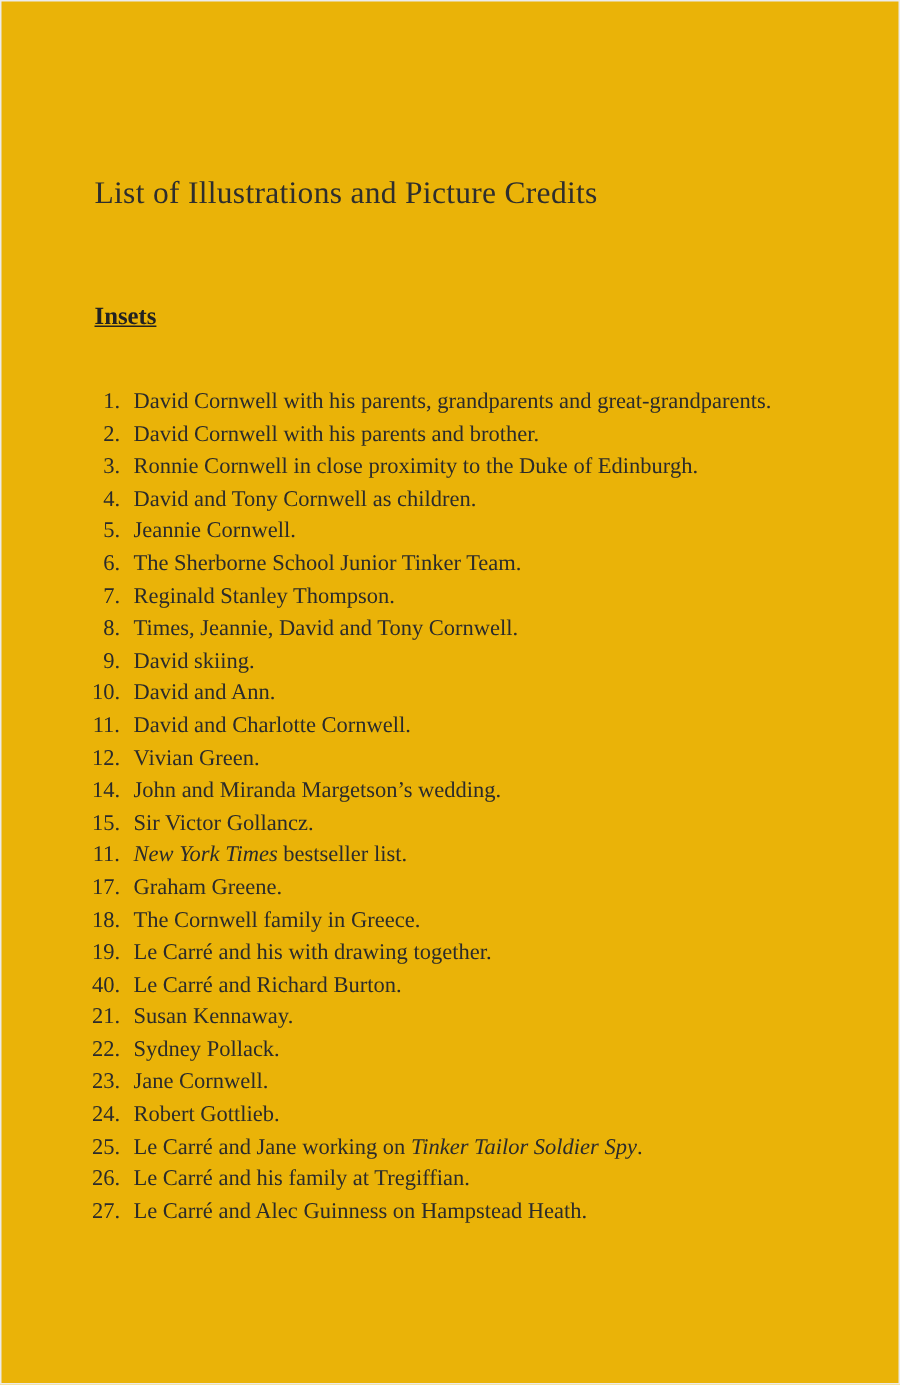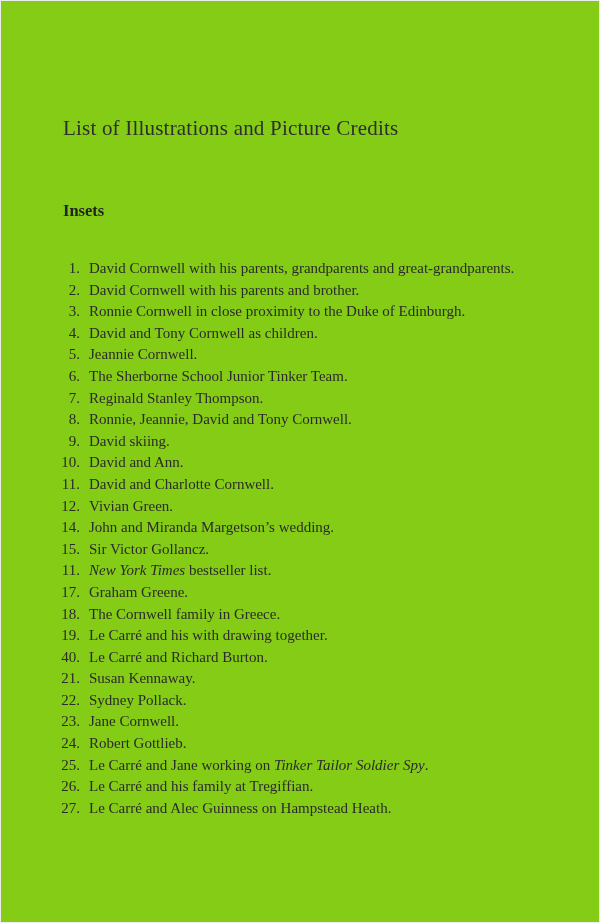--- a/index.html
+++ b/index.html
@@ -5,21 +5,21 @@
   html, body {
     margin: 0;
     padding: 0;
     background: #ffffff;
   }
   .page {
     position: relative;
     width: 600px;
     height: 923px;
     margin: 0 auto;
-    background: #84cc16;
+    background: #eab308;
     box-sizing: border-box;
     border: 1px solid #ececec;
     padding: 0 58px 0 57px;
     font-family: "Liberation Serif", "DejaVu Serif", serif;
     color: #2b2b2b;
     overflow: hidden;
   }
   .page-title {
     margin: 114px 0 0 5px;
     font-size: 21px;
@@ -27,20 +27,21 @@
     font-weight: 400;
     letter-spacing: 0.2px;
     color: #2e2e2e;
   }
   .section-heading {
     margin: 60px 0 0 5px;
     font-size: 16.5px;
     line-height: 20px;
     font-weight: 700;
     color: #222222;
+    text-decoration: underline;
   }
   .insets-list {
     margin: 37px 0 0 0;
     padding: 0;
   }
   .list-item {
     display: flex;
     align-items: flex-start;
     font-size: 15px;
     line-height: 21.6px;
@@ -92,21 +93,21 @@
       <div class="list-item">
         <span class="item-number">6.</span>
         <span class="item-text"><span>The Sherborne School Junior Tinker Team.</span></span>
       </div>
       <div class="list-item">
         <span class="item-number">7.</span>
         <span class="item-text"><span>Reginald Stanley Thompson.</span></span>
       </div>
       <div class="list-item">
         <span class="item-number">8.</span>
-        <span class="item-text"><span>Ronnie, Jeannie, David and Tony Cornwell.</span></span>
+        <span class="item-text"><span>Times, Jeannie, David and Tony Cornwell.</span></span>
       </div>
       <div class="list-item">
         <span class="item-number">9.</span>
         <span class="item-text"><span>David skiing.</span></span>
       </div>
       <div class="list-item">
         <span class="item-number">10.</span>
         <span class="item-text"><span>David and Ann.</span></span>
       </div>
       <div class="list-item">

